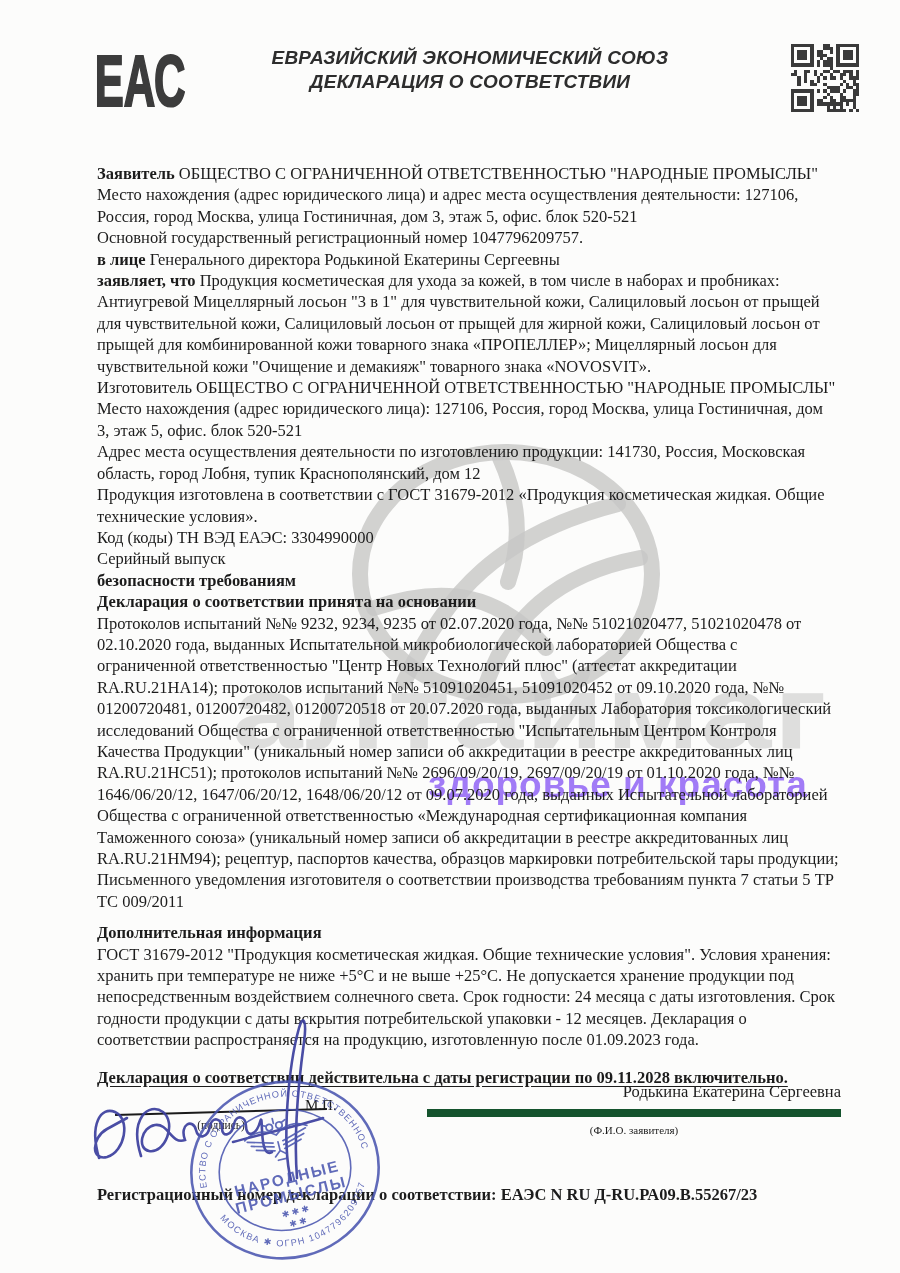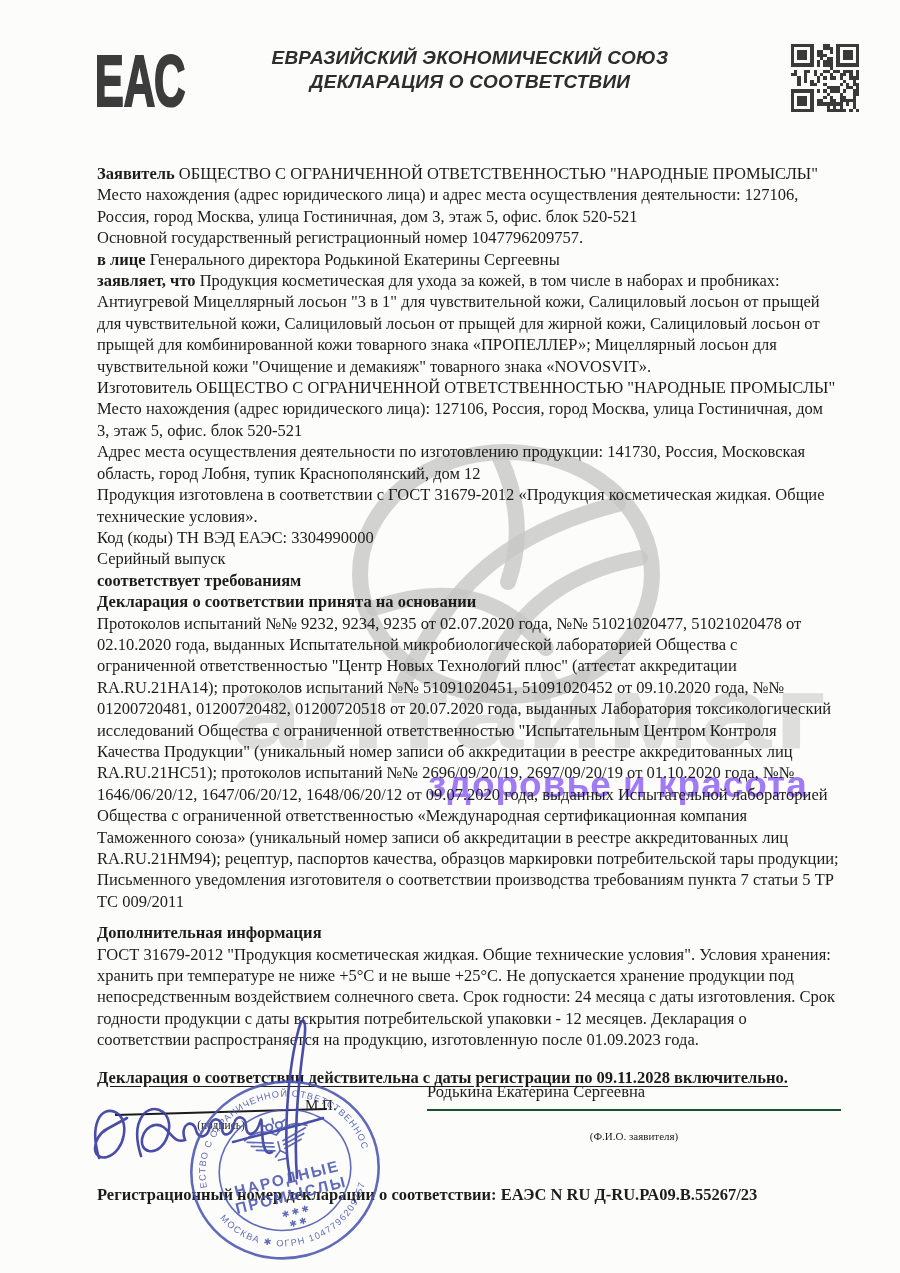--- a/index.html
+++ b/index.html
@@ -42,22 +42,22 @@
     margin:16px 0 0 0; font-weight:bold;
     text-decoration:underline; text-underline-offset:3px;
   }
   
   .sig-row{position:relative; height:74px; margin-top:6px;}
   .sig-svg{position:absolute; left:-14px; top:-84px; z-index:3; pointer-events:none;}
   .sig-line{position:absolute; left:18px; top:17px; width:212px; border-top:2px solid #1b1b1b; transform:rotate(-1.6deg);}
   .sig-cap{position:absolute; left:18px; top:21px; width:212px; text-align:center; font-size:11.5px;}
   .mp{position:absolute; left:208px; top:1px; font-size:15px;text-align:center;}
   .name-wrap{position:absolute; left:330px; top:-13px; width:414px;}
-  .name{text-align:left; font-size:16.5px; padding-bottom:7px; border-bottom:2px solid #14532d;}
-  .name-cap{text-align:center; font-size:11px; padding-top:15px;}
+  .name{text-align:right; font-size:16.5px; padding-bottom:7px; border-bottom:8px solid #14532d;}
+  .name-cap{text-align:center; font-size:11px; padding-top:3px;}
   .stamp{position:absolute; left:76px; top:-36px; z-index:4; opacity:.88;}
   
   .foot{margin:16px 0 0 0; font-weight:bold; font-size:16.5px;}
 </style>
 </head>
 <body>
 
 <div class="page">
 
   <svg class="wm-circle" width="312" height="268" viewBox="0 0 312 268">
@@ -221,21 +221,21 @@
         <div class="para">Место нахождения (адрес юридического лица) и адрес места осуществления деятельности: 127106, Россия, город Москва, улица Гостиничная, дом 3, этаж 5, офис. блок 520-521</div>
         <div class="para">Основной государственный регистрационный номер 1047796209757.</div>
         <div class="para"><b>в лице</b> Генерального директора Родькиной Екатерины Сергеевны</div>
         <div class="para"><b>заявляет, что</b> Продукция косметическая для ухода за кожей, в том числе в наборах и пробниках: Антиугревой Мицеллярный лосьон "3 в 1" для чувствительной кожи, Салициловый лосьон от прыщей для чувствительной кожи, Салициловый лосьон от прыщей для жирной кожи, Салициловый лосьон от прыщей для комбинированной кожи товарного знака «ПРОПЕЛЛЕР»; Мицеллярный лосьон для чувствительной кожи "Очищение и демакияж" товарного знака «NOVOSVIT».</div>
         <div class="para">Изготовитель ОБЩЕСТВО С ОГРАНИЧЕННОЙ ОТВЕТСТВЕННОСТЬЮ "НАРОДНЫЕ ПРОМЫСЛЫ"</div>
         <div class="para">Место нахождения (адрес юридического лица): 127106, Россия, город Москва, улица Гостиничная, дом 3, этаж 5, офис. блок 520-521</div>
         <div class="para">Адрес места осуществления деятельности по изготовлению продукции: 141730, Россия, Московская область, город Лобня, тупик Краснополянский, дом 12</div>
         <div class="para">Продукция изготовлена в соответствии с ГОСТ 31679-2012 «Продукция косметическая жидкая. Общие технические условия».</div>
         <div class="para">Код (коды) ТН ВЭД ЕАЭС: 3304990000</div>
         <div class="para">Серийный выпуск</div>
-        <div class="para"><b>соответствует требованиям</b></div>
+        <div class="para"><b>безопасности требованиям</b></div>
         <div class="para"><b>Декларация о соответствии принята на основании</b></div>
         <div class="para">Протоколов испытаний №№ 9232, 9234, 9235 от 02.07.2020 года, №№ 51021020477, 51021020478 от 02.10.2020 года, выданных Испытательной микробиологической лабораторией Общества с ограниченной ответственностью "Центр Новых Технологий плюс" (аттестат аккредитации RA.RU.21НА14); протоколов испытаний №№ 51091020451, 51091020452 от 09.10.2020 года, №№ 01200720481, 01200720482, 01200720518 от 20.07.2020 года, выданных Лаборатория токсикологический исследований Общества с ограниченной ответственностью "Испытательным Центром Контроля Качества Продукции" (уникальный номер записи об аккредитации в реестре аккредитованных лиц RA.RU.21НС51); протоколов испытаний №№ 2696/09/20/19, 2697/09/20/19 от 01.10.2020 года, №№ 1646/06/20/12, 1647/06/20/12, 1648/06/20/12 от 09.07.2020 года, выданных Испытательной лабораторией Общества с ограниченной ответственностью «Международная сертификационная компания Таможенного союза» (уникальный номер записи об аккредитации в реестре аккредитованных лиц RA.RU.21НМ94); рецептур, паспортов качества, образцов маркировки потребительской тары продукции; Письменного уведомления изготовителя о соответствии производства требованиям пункта 7 статьи 5 ТР ТС 009/2011</div>
         <div class="para gap"><b>Дополнительная информация</b></div>
         <div class="para">ГОСТ 31679-2012 "Продукция косметическая жидкая. Общие технические условия". Условия хранения: хранить при температуре не ниже +5°С и не выше +25°С. Не допускается хранение продукции под непосредственным воздействием солнечного света. Срок годности: 24 месяца с даты изготовления. Срок годности продукции с даты вскрытия потребительской упаковки - 12 месяцев. Декларация о соответствии распространяется на продукцию, изготовленную после 01.09.2023 года.</div>
       </div>
 
     <p class="validity">Декларация о соответствии действительна с даты регистрации по 09.11.2028 включительно.</p>
 
     <div class="sig-row">
 

